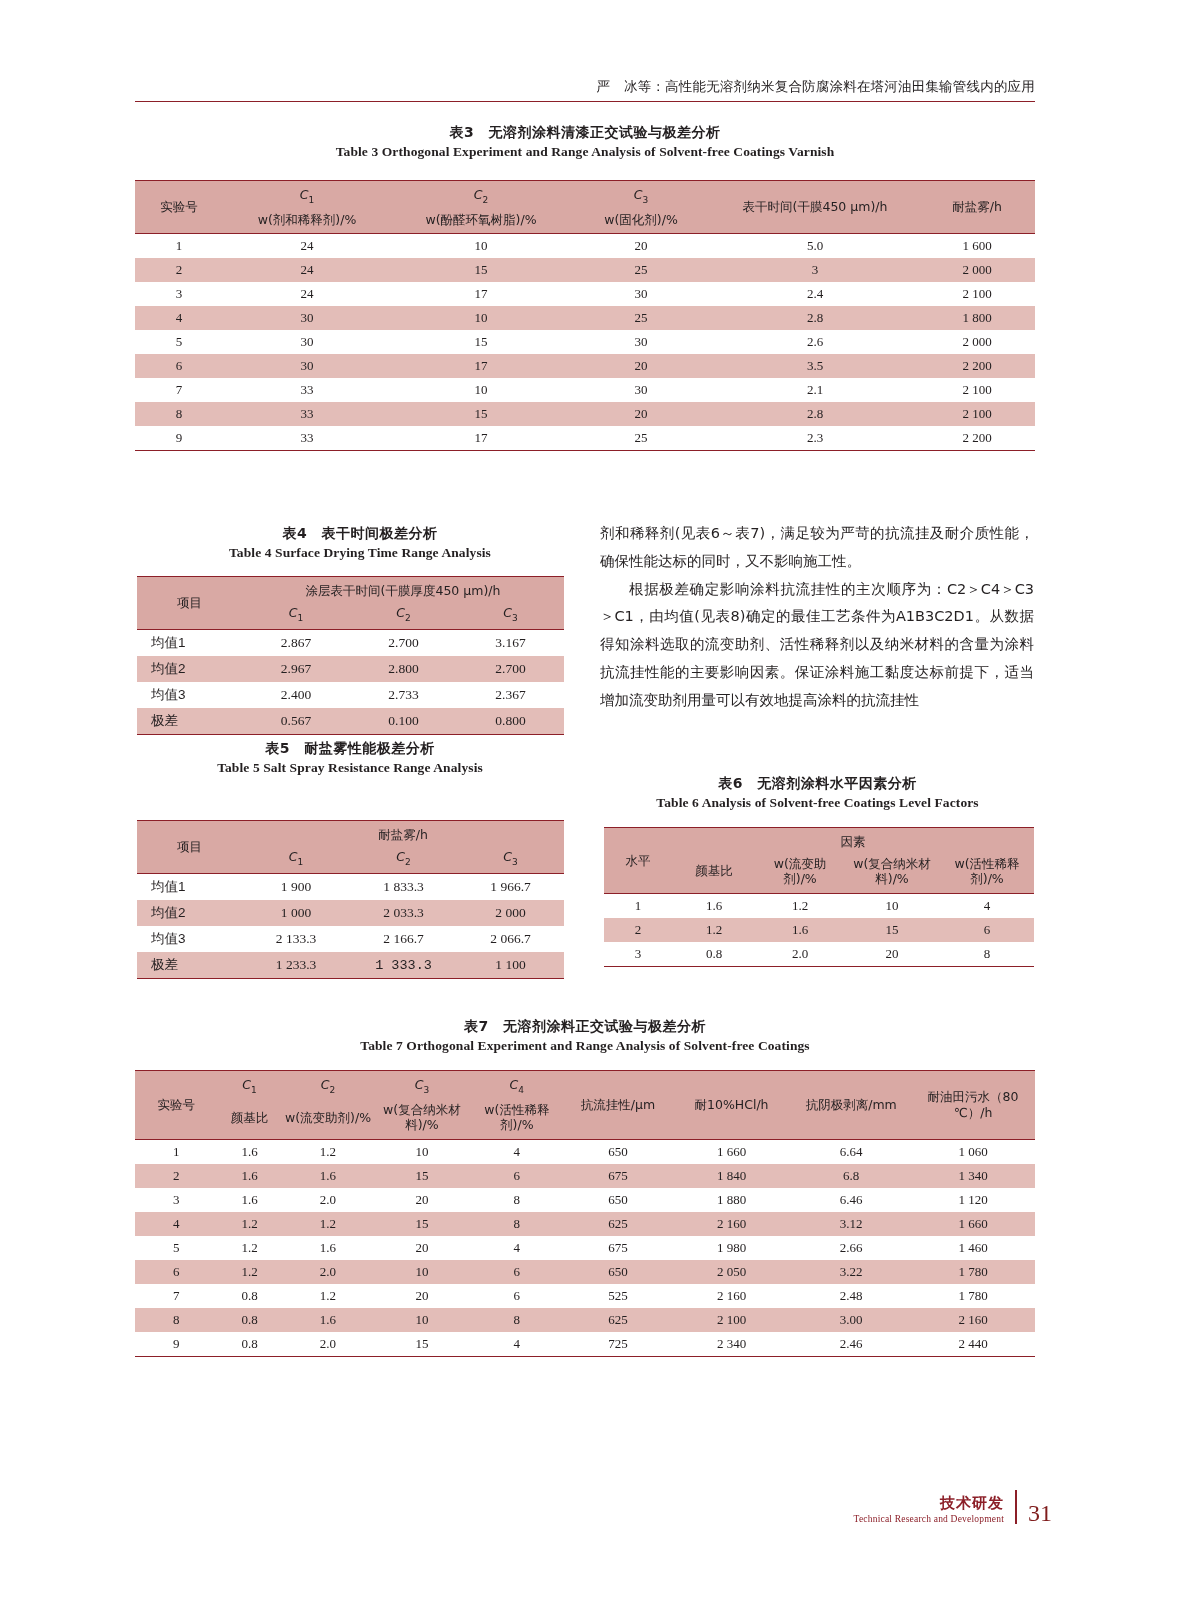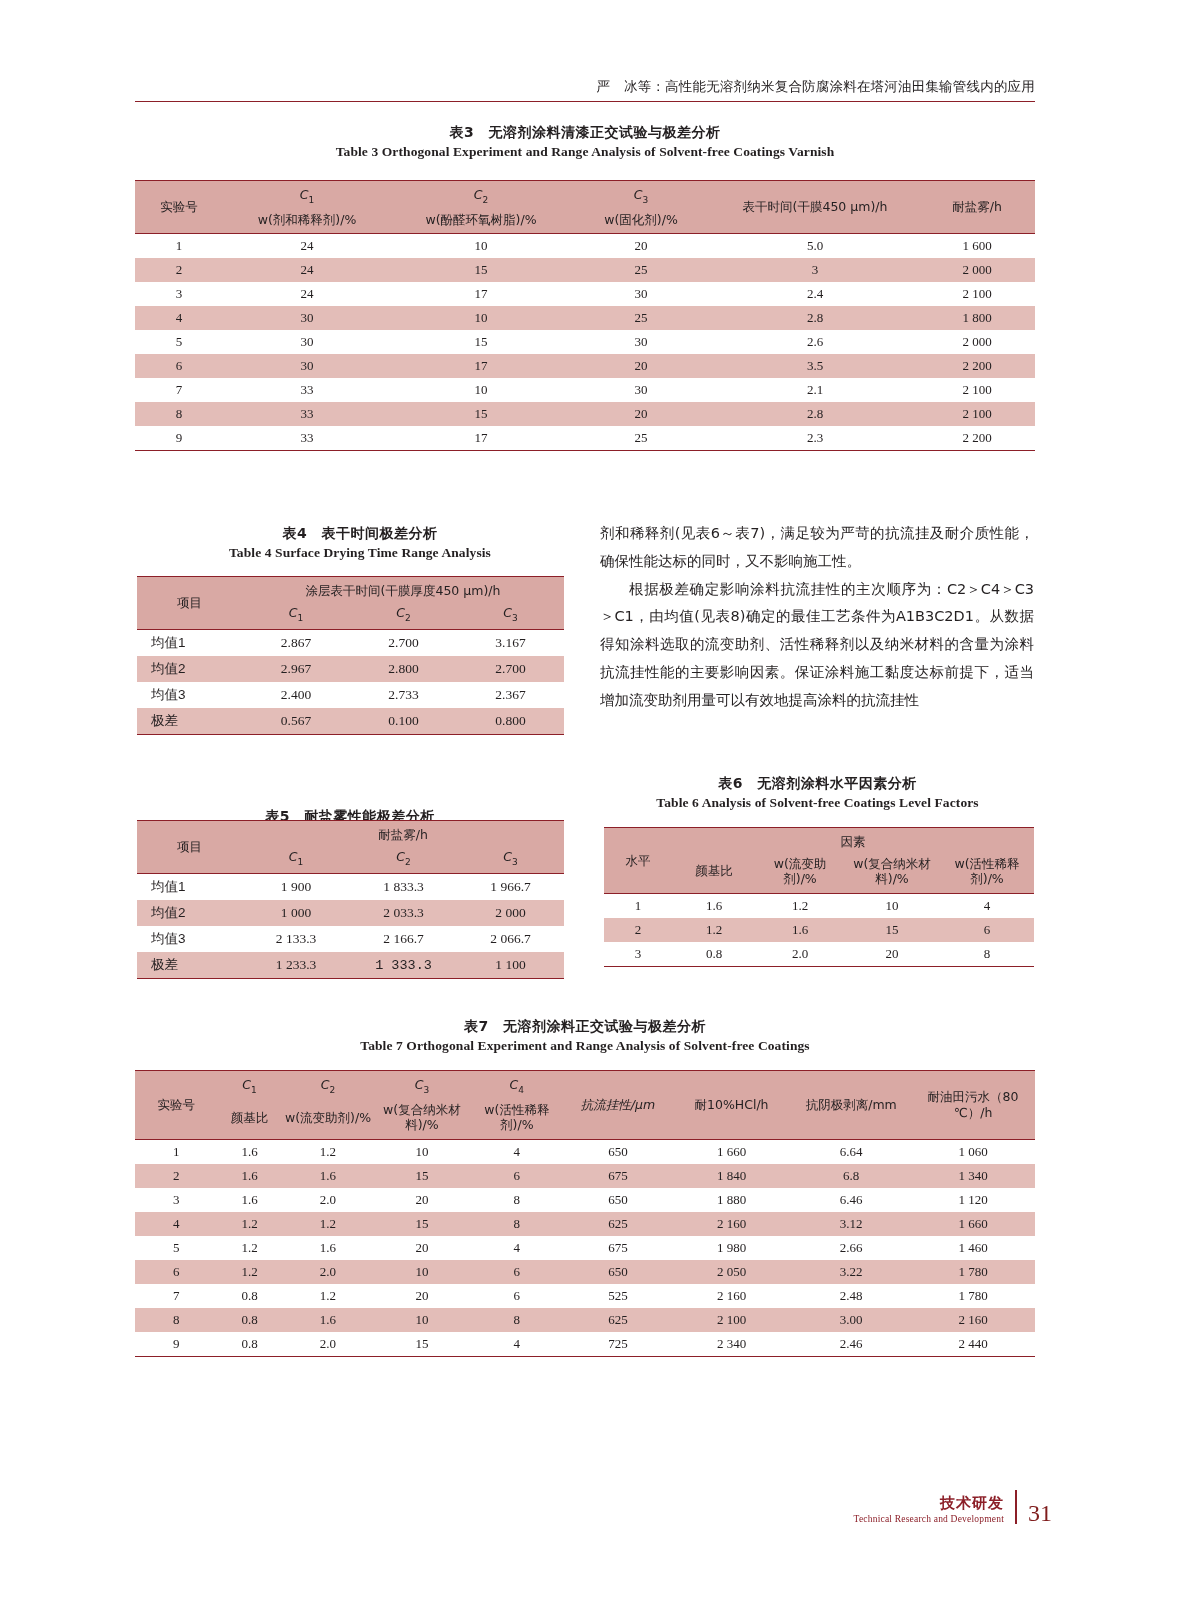--- a/index.html
+++ b/index.html
@@ -298,22 +298,23 @@
         </tr>
         <tr class="alt">
           <td class="cnfont" style="text-align: left; padding-left: 14px; border-bottom: 1.6px solid rgb(140, 31, 40);">极差</td>
           <td style="border-bottom: 1.6px solid rgb(140, 31, 40);">0.567</td>
           <td style="border-bottom: 1.6px solid rgb(140, 31, 40);">0.100</td>
           <td style="border-bottom: 1.6px solid rgb(140, 31, 40);">0.800</td>
         </tr>
       </tbody>
   </table>
 
-  <div class="cap" style="position:absolute; left:135px; top:806px; width:430px;">
+  <div class="cap" style="position:absolute; left:135px; top:738px; width:430px;">
     <div class="zh">表5　耐盐雾性能极差分析</div>
+    <div class="en">Table 5   Salt Spray Resistance Range Analysis</div>
   </div>
 
   <table class="t" id="table5" style="position:absolute; left:137px; top:820px; width:427px; font-size:13.5px;">
     <colgroup>
         <col style="width:105px">
         <col style="width:108px">
         <col style="width:107px">
         <col style="width:107px">
       </colgroup>
     <thead>
@@ -427,21 +428,21 @@
         <col style="width:116px">
         <col style="width:120px">
     </colgroup>
     <thead>
       <tr class="tborder-top">
         <th rowspan="2" style="border-bottom:1px solid #8c1f28;">实验号</th>
         <th><span class="ital">C</span><span class="sub">1</span></th>
         <th><span class="ital">C</span><span class="sub">2</span></th>
         <th><span class="ital">C</span><span class="sub">3</span></th>
         <th><span class="ital">C</span><span class="sub">4</span></th>
-        <th rowspan="2" style="border-bottom:1px solid #8c1f28;font-style:italic;">抗流挂性/μm</th>
+        <th rowspan="2" style="border-bottom:1px solid #8c1f28;">抗流挂性/μm</th>
         <th rowspan="2" style="border-bottom:1px solid #8c1f28;">耐10%HCl/h</th>
         <th rowspan="2" style="border-bottom:1px solid #8c1f28;">抗阴极剥离/mm</th>
         <th rowspan="2" style="border-bottom:1px solid #8c1f28;">耐油田污水（80 ℃）/h</th>
       </tr>
       <tr>
         <th style="padding-top:0; border-bottom:1px solid #8c1f28;">颜基比</th>
         <th style="padding-top:0; border-bottom:1px solid #8c1f28;">w(流变助剂)/%</th>
         <th style="padding-top:0; border-bottom:1px solid #8c1f28;">w(复合纳米材料)/%</th>
         <th style="padding-top:0; border-bottom:1px solid #8c1f28;">w(活性稀释剂)/%</th>
       </tr>

